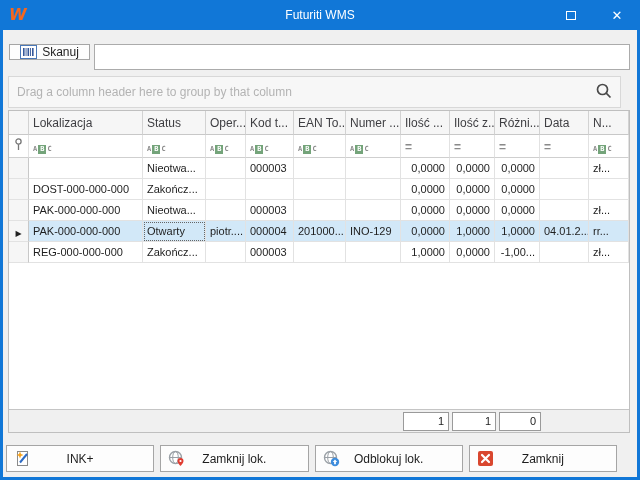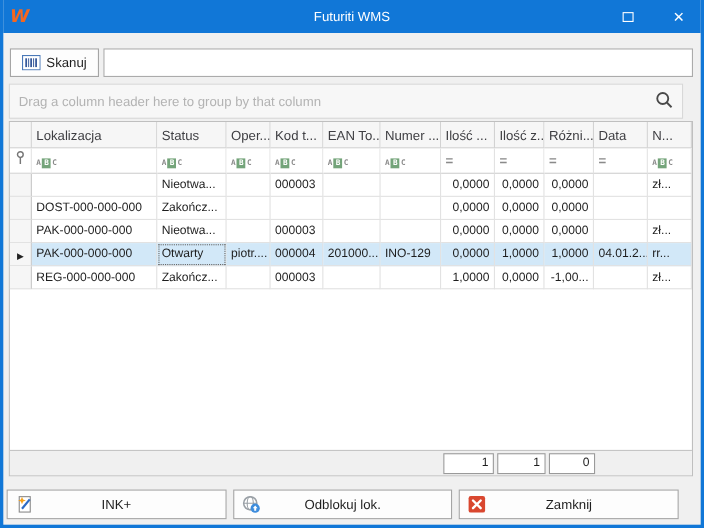--- a/index.html
+++ b/index.html
@@ -13,21 +13,21 @@
   
   .titlebar{position:absolute;top:0;left:-3px;right:-3px;height:30px;background:#1177d7;display:flex;align-items:center;}
   .logo{margin-left:9px;color:#f4671f;font-weight:bold;font-style:italic;font-size:16px;line-height:16px;font-family:"DejaVu Sans",sans-serif;z-index:2;}
   .title{position:absolute;left:0;right:0;text-align:center;color:#fff;font-size:12px;pointer-events:none;}
   .tcontrols{margin-left:auto;display:flex;height:100%;z-index:2;}
   .tbtn{width:46px;height:100%;display:flex;align-items:center;justify-content:center;color:#fff;cursor:default;}
   .maxglyph{display:inline-block;width:10px;height:9px;border:1px solid #fff;}
   .closeglyph{font-size:13px;line-height:13px;}
   
   .content{position:absolute;top:30px;left:0;right:0;bottom:0;}
-  .scan-btn{position:absolute;left:6px;top:14px;width:81px;height:26px;
+  .scan-btn{position:absolute;left:6px;top:14px;width:81px;height:16px;
     background:#fdfdfd;border:1px solid #a5a5a5;display:flex;align-items:center;justify-content:center;
     font-size:12px;color:#1e1e1e;gap:5px;}
   .scan-input{position:absolute;left:91px;top:14px;right:7px;height:26px;border:1px solid #ababab;background:#fff;font-size:12px;padding:0 5px;font-family:"Liberation Sans",sans-serif;}
   .group-panel{position:absolute;left:5px;top:46px;right:16px;height:32px;background:#f7f7f7;border:1px solid #d8d8d8;display:flex;align-items:center;}
   .group-hint{margin-left:8px;font-size:12px;color:#b3b3b3;}
   .search-btn{margin-left:auto;margin-right:6px;display:flex;align-items:center;}
   
   .grid{position:absolute;left:5px;top:80px;width:622px;height:323px;background:#fff;border:1px solid #bfbfbf;}
   table.g{border-collapse:separate;border-spacing:0;table-layout:fixed;width:620px;}
   .g th,.g td{overflow:hidden;white-space:nowrap;}
@@ -265,20 +265,32 @@
           </svg>
         </span>
         <span>INK+</span>
       </button>
       <button class="abtn">
         <span class="bicon">
           <svg width="17" height="17" viewBox="0 0 17 17">
             <circle cx="7.5" cy="7.5" r="6" fill="#fff" stroke="#9aa0a6" stroke-width="1.4"></circle>
             <ellipse cx="7.5" cy="7.5" rx="2.8" ry="6" fill="none" stroke="#9aa0a6" stroke-width="1"></ellipse>
             <line x1="1.5" y1="7.5" x2="13.5" y2="7.5" stroke="#9aa0a6" stroke-width="1"></line>
+            <path d="M12.5 8 a3 3 0 0 1 3 3 c0 2 -3 5 -3 5 s-3 -3 -3 -5 a3 3 0 0 1 3 -3 Z" fill="#e03c31"></path>
+            <circle cx="12.5" cy="11" r="1.1" fill="#fff"></circle>
+          </svg>
+        </span>
+        <span>Zamknij lok.</span>
+      </button>
+      <button class="abtn">
+        <span class="bicon">
+          <svg width="17" height="17" viewBox="0 0 17 17">
+            <circle cx="7.5" cy="7.5" r="6" fill="#fff" stroke="#9aa0a6" stroke-width="1.4"></circle>
+            <ellipse cx="7.5" cy="7.5" rx="2.8" ry="6" fill="none" stroke="#9aa0a6" stroke-width="1"></ellipse>
+            <line x1="1.5" y1="7.5" x2="13.5" y2="7.5" stroke="#9aa0a6" stroke-width="1"></line>
             <circle cx="12" cy="12" r="4.2" fill="#3e8ddd"></circle>
             <path d="M12 9.5 L14.2 12 L12.9 12 L12.9 14.3 L11.1 14.3 L11.1 12 L9.8 12 Z" fill="#fff"></path>
           </svg>
         </span>
         <span>Odblokuj lok.</span>
       </button>
       <button class="abtn">
         <span class="bicon">
           <svg width="17" height="17" viewBox="0 0 17 17">
             <rect x="1" y="1" width="15" height="15" rx="2" fill="#d9472f"></rect>

